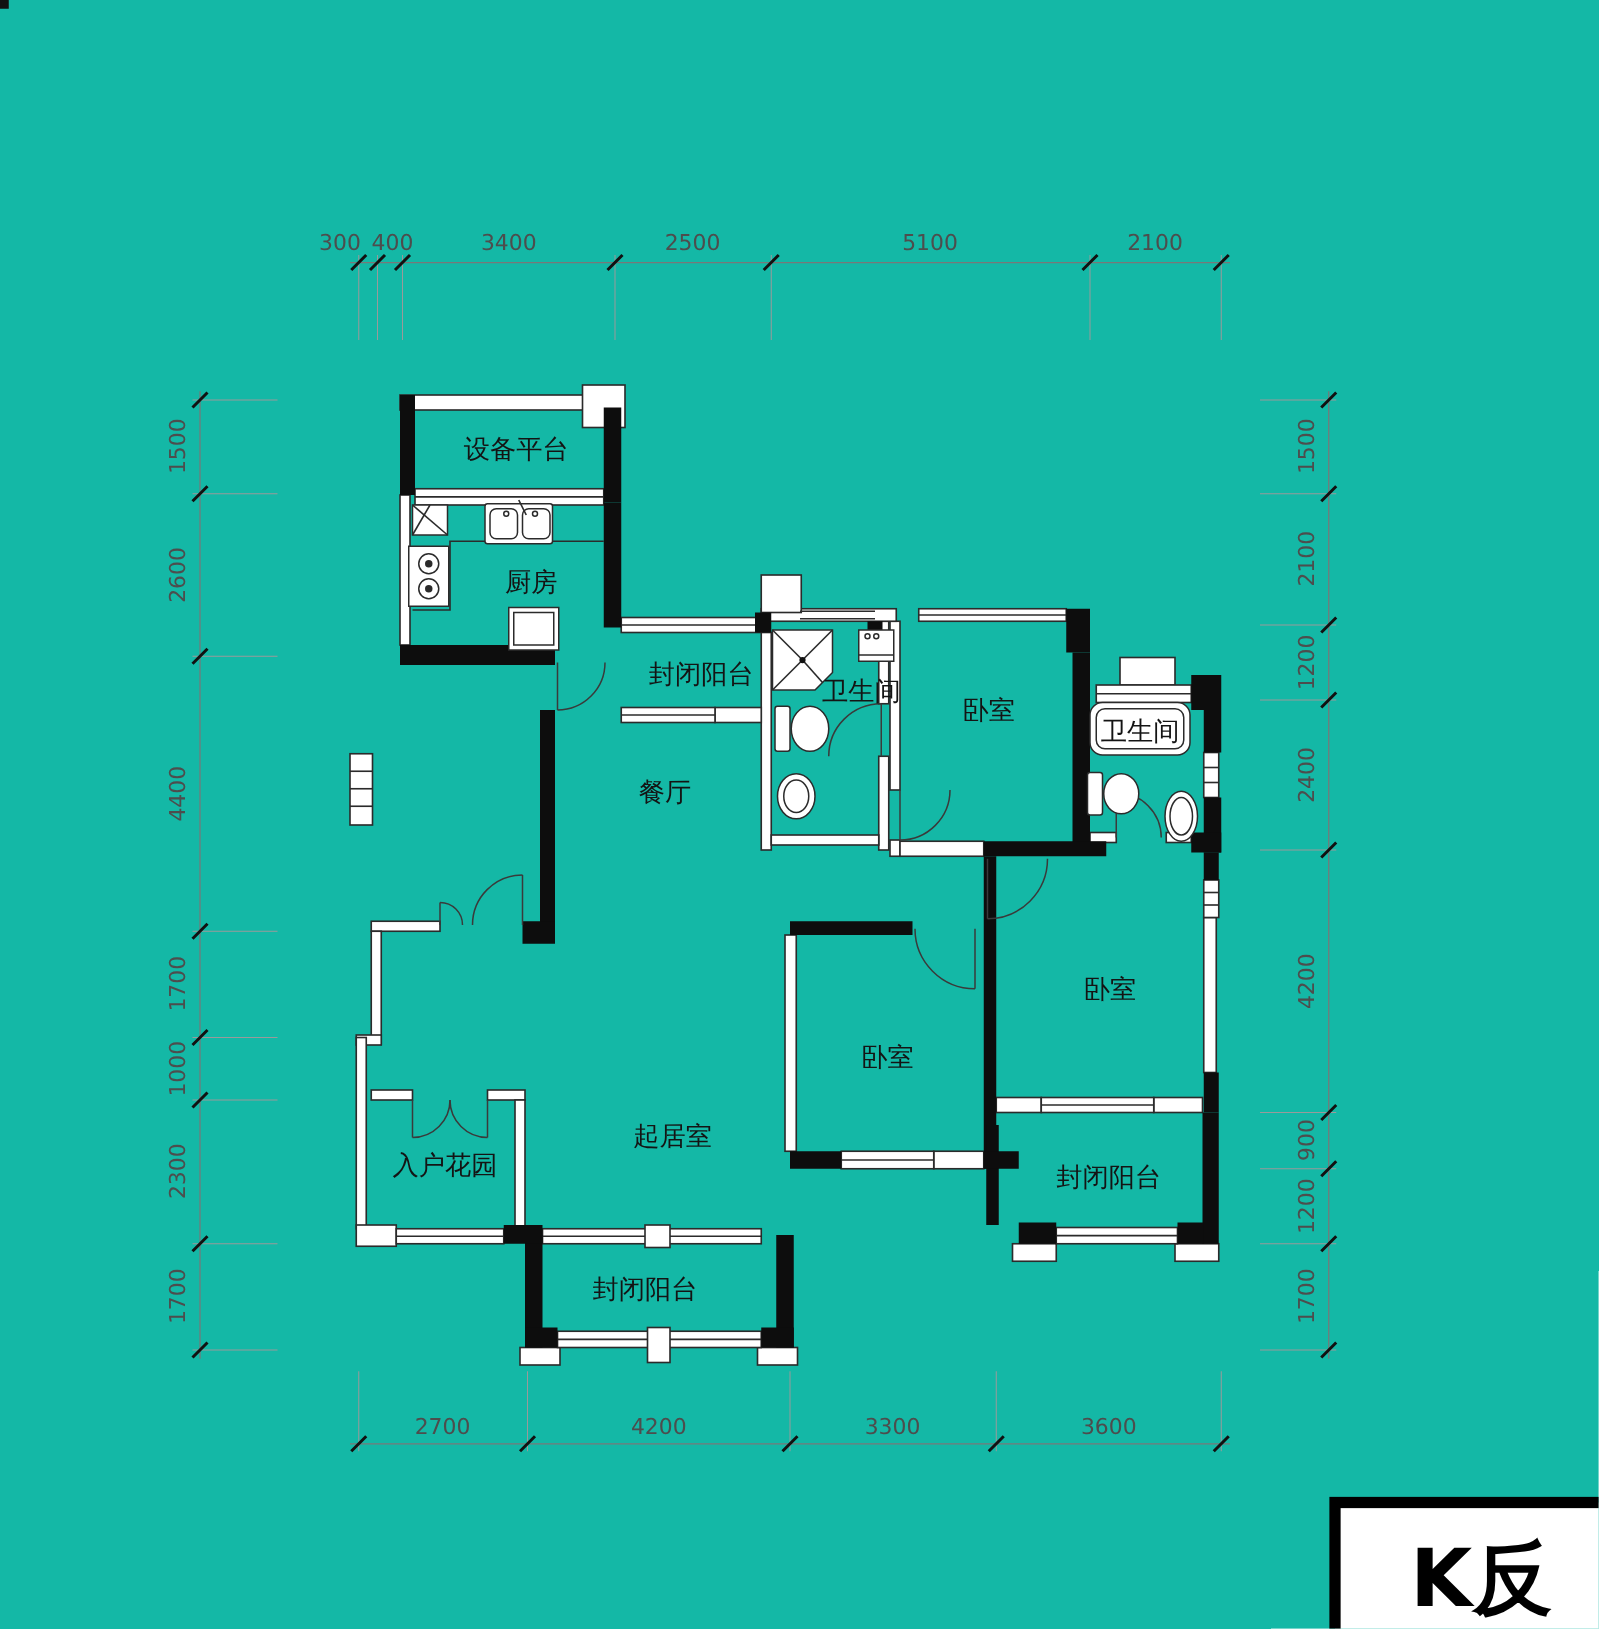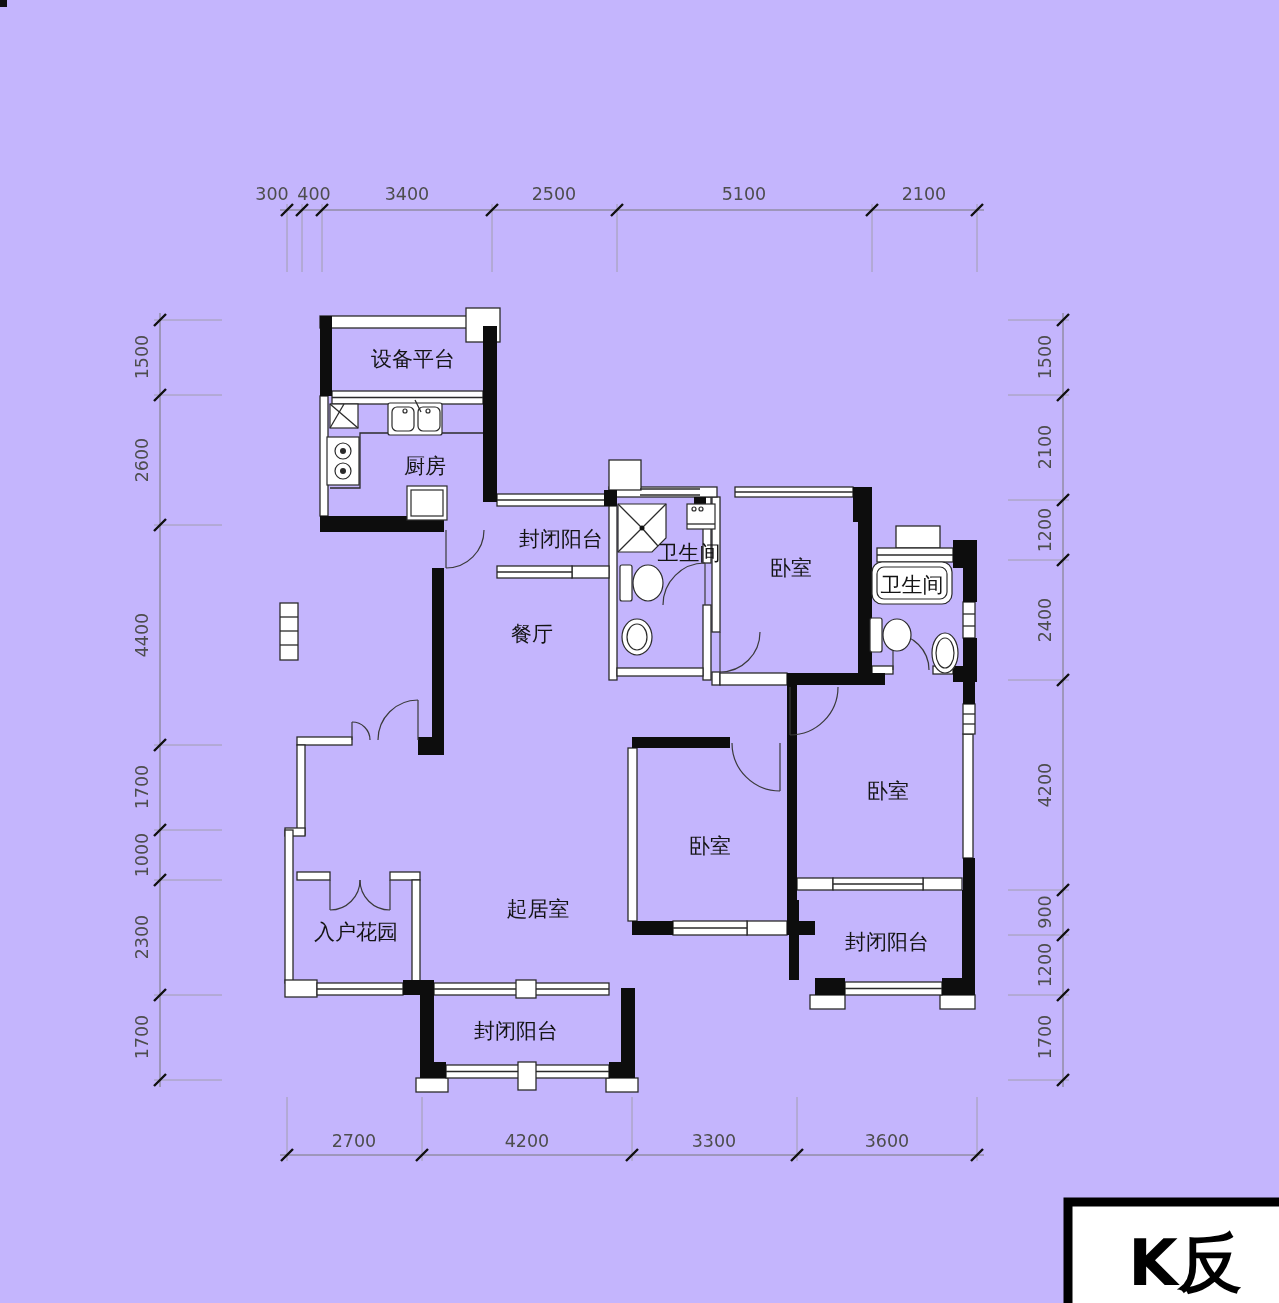--- a/index.html
+++ b/index.html
@@ -1,16 +1,16 @@
 <!DOCTYPE html>
 <html><head>
 <meta charset="utf-8">
 <style>
   html,body{margin:0;padding:0;background:#ffffff;}
-  .page{width:1279px;height:1303px;position:relative;background:#c4b5fd;overflow:hidden;}
+  .page{width:1279px;height:1303px;position:relative;background:#14b8a6;overflow:hidden;}
   svg{display:block;}
   text{user-select:none;}
   .dimtxt{font-family:"DejaVu Sans",sans-serif;font-size:17.5px;fill:#4d4d4d;}
   .roomtxt{font-family:"Liberation Serif","DejaVu Serif",serif;font-size:21px;fill:#141414;}
   .titletxt{font-family:"DejaVu Sans","Liberation Sans",sans-serif;font-size:64px;font-weight:bold;fill:#000;}
   .wall{fill:#0d0d0d;stroke:none;}
   .part{fill:#ffffff;stroke:#2b2b2b;stroke-width:1.3;}
   .thin{stroke:#2b2b2b;stroke-width:1.3;fill:none;}
   .fix{stroke:#2b2b2b;stroke-width:1.2;fill:#ffffff;}
   .door{stroke:#3a3a3a;stroke-width:1.2;fill:none;}

